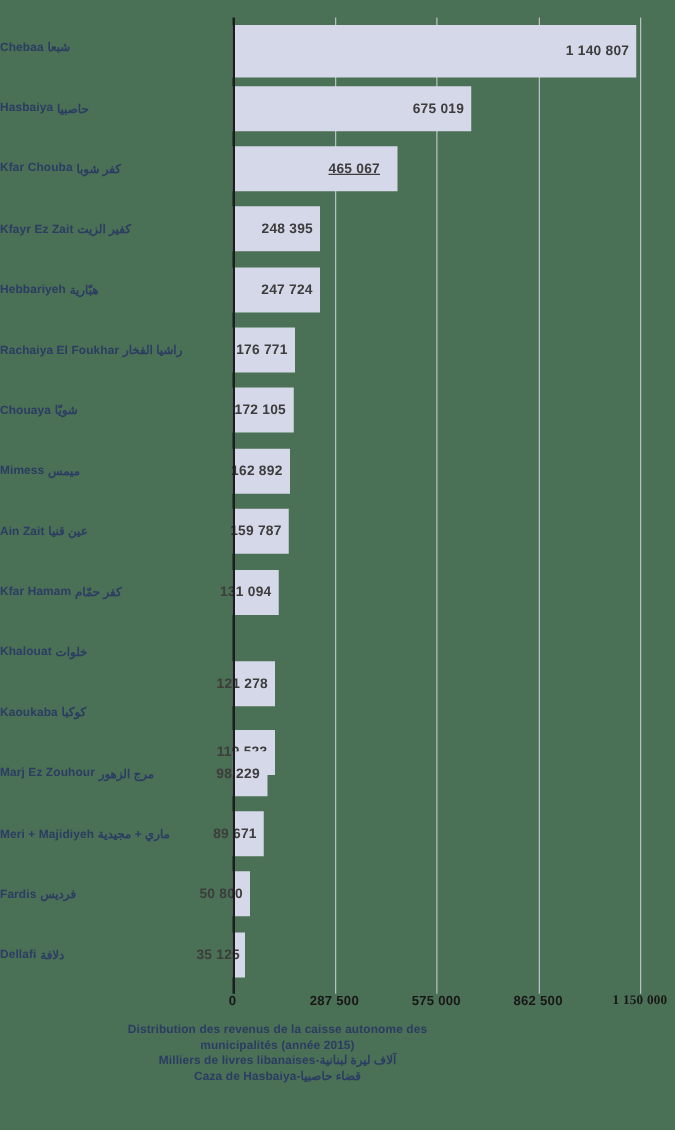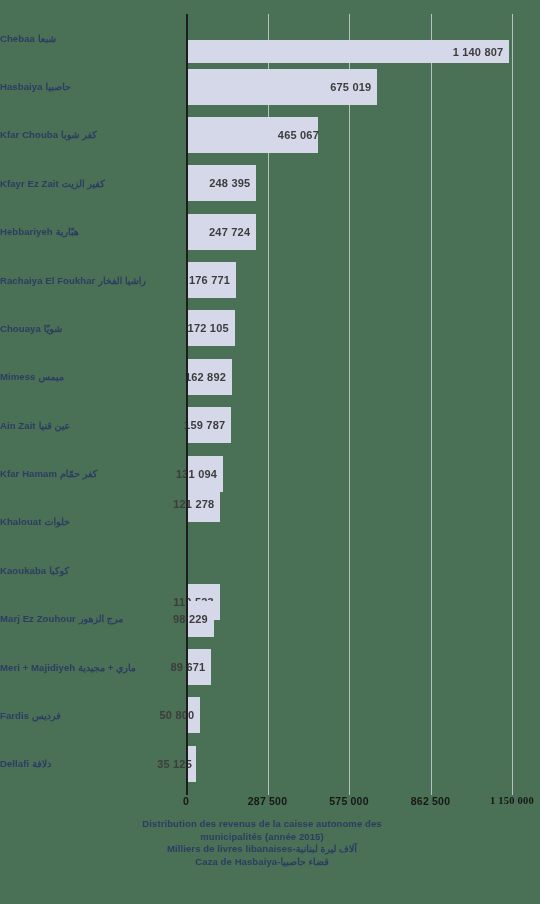--- a/index.html
+++ b/index.html
@@ -139,21 +139,20 @@
   }
 
   
   #caption {
     position: absolute;
     left: 0;
     top: 818px;
     width: 444px;
     text-align: center;
     line-height: 12.5px;
-    padding-left: 40px;
   }
   .caption-line {
     font-size: 9.5px;
     font-weight: bold;
     color: #2c3c63;
     letter-spacing: 0.1px;
     white-space: nowrap;
   }
   .caption-line.arabic {
     direction: rtl;
@@ -233,31 +232,31 @@
 
   <div id="plot-area">
     <div id="gridlines">
         <div class="gridline axis-line" style="left: 0px;"></div>
         <div class="gridline" style="left: 81.5px;"></div>
         <div class="gridline" style="left: 163px;"></div>
         <div class="gridline" style="left: 244.5px;"></div>
         <div class="gridline" style="left: 326px;"></div>
       </div>
     <div id="bars">
-        <div class="bar-row" style="top: 6.16781px; height: 23px; margin-top: 20px;">
+        <div class="bar-row" style="top: 6.16781px; height: 42px;">
           <div class="bar" style="width: 323.394px; background: rgb(213, 216, 232);"></div>
           <div class="bar-value" style="color: rgb(61, 61, 61); left: 317.394px; transform: translate(-100%, -50%);">1 140 807</div>
         </div>
         <div class="bar-row" style="top: 54.5428px; height: 36.0394px;">
           <div class="bar" style="width: 191.353px; background: rgb(213, 216, 232);"></div>
           <div class="bar-value" style="color: rgb(61, 61, 61); left: 185.353px; transform: translate(-100%, -50%);">675 019</div>
         </div>
         <div class="bar-row" style="top: 102.918px; height: 36.0394px;">
           <div class="bar" style="width: 131.836px; background: rgb(213, 216, 232);"></div>
-          <div class="bar-value" style="color: rgb(61, 61, 61); left: 133px; transform: translate(-100%, -50%);">465 067</div>
+          <div class="bar-value" style="color: rgb(61, 61, 61); left: 118px; transform: translate(-100%, -50%); text-decoration: underline;">465 067</div>
         </div>
         <div class="bar-row" style="top: 151.293px; height: 36.0394px;">
           <div class="bar" style="width: 70.4146px; background: rgb(213, 216, 232);"></div>
           <div class="bar-value" style="color: rgb(61, 61, 61); left: 64.4146px; transform: translate(-100%, -50%);">248 395</div>
         </div>
         <div class="bar-row" style="top: 199.668px; height: 36.0394px;">
           <div class="bar" style="width: 70.2244px; background: rgb(213, 216, 232);"></div>
           <div class="bar-value" style="color: rgb(61, 61, 61); left: 64.2244px; transform: translate(-100%, -50%);">247 724</div>
         </div>
         <div class="bar-row" style="top: 248.043px; height: 36.0394px;">
@@ -273,21 +272,21 @@
           <div class="bar-value" style="color: rgb(61, 61, 61); left: 40.0706px; transform: translate(-100%, -50%);">162 892</div>
         </div>
         <div class="bar-row" style="top: 393.168px; height: 36.0394px;">
           <div class="bar" style="width: 45.2961px; background: rgb(213, 216, 232);"></div>
           <div class="bar-value" style="color: rgb(61, 61, 61); left: 39.2961px; transform: translate(-100%, -50%);">159 787</div>
         </div>
         <div class="bar-row" style="top: 441.543px; height: 36.0394px;">
           <div class="bar" style="width: 37.1623px; background: rgb(213, 216, 232);"></div>
           <div class="bar-value" style="color: rgb(61, 61, 61); left: 31.1623px; transform: translate(-100%, -50%);">131 094</div>
         </div>
-        <div class="bar-row" style="top: 472px; height: 36.0394px;">
+        <div class="bar-row" style="top: 515px; height: 36.0394px;">
           <div class="bar" style="width: 34.3797px; background: rgb(213, 216, 232);"></div>
           <div class="bar-value" style="color: rgb(61, 61, 61); left: 28.3797px; transform: translate(-100%, -50%);">121 278</div>
         </div>
         <div class="bar-row" style="top: 570px; height: 36.0394px; padding-left: 25px;">
           <div class="bar" style="width: 33.8822px; background: rgb(213, 216, 232);"></div>
           <div class="bar-value" style="color: rgb(61, 61, 61); left: 27.8822px; transform: translate(-100%, -50%);">119 523</div>
         </div>
         <div class="bar-row" style="top: 586.668px; height: 36.0394px;">
           <div class="bar" style="width: 27.8458px; background: rgb(213, 216, 232);"></div>
           <div class="bar-value" style="color: rgb(61, 61, 61); left: 21.8458px; transform: translate(-100%, -50%);">98 229</div>

